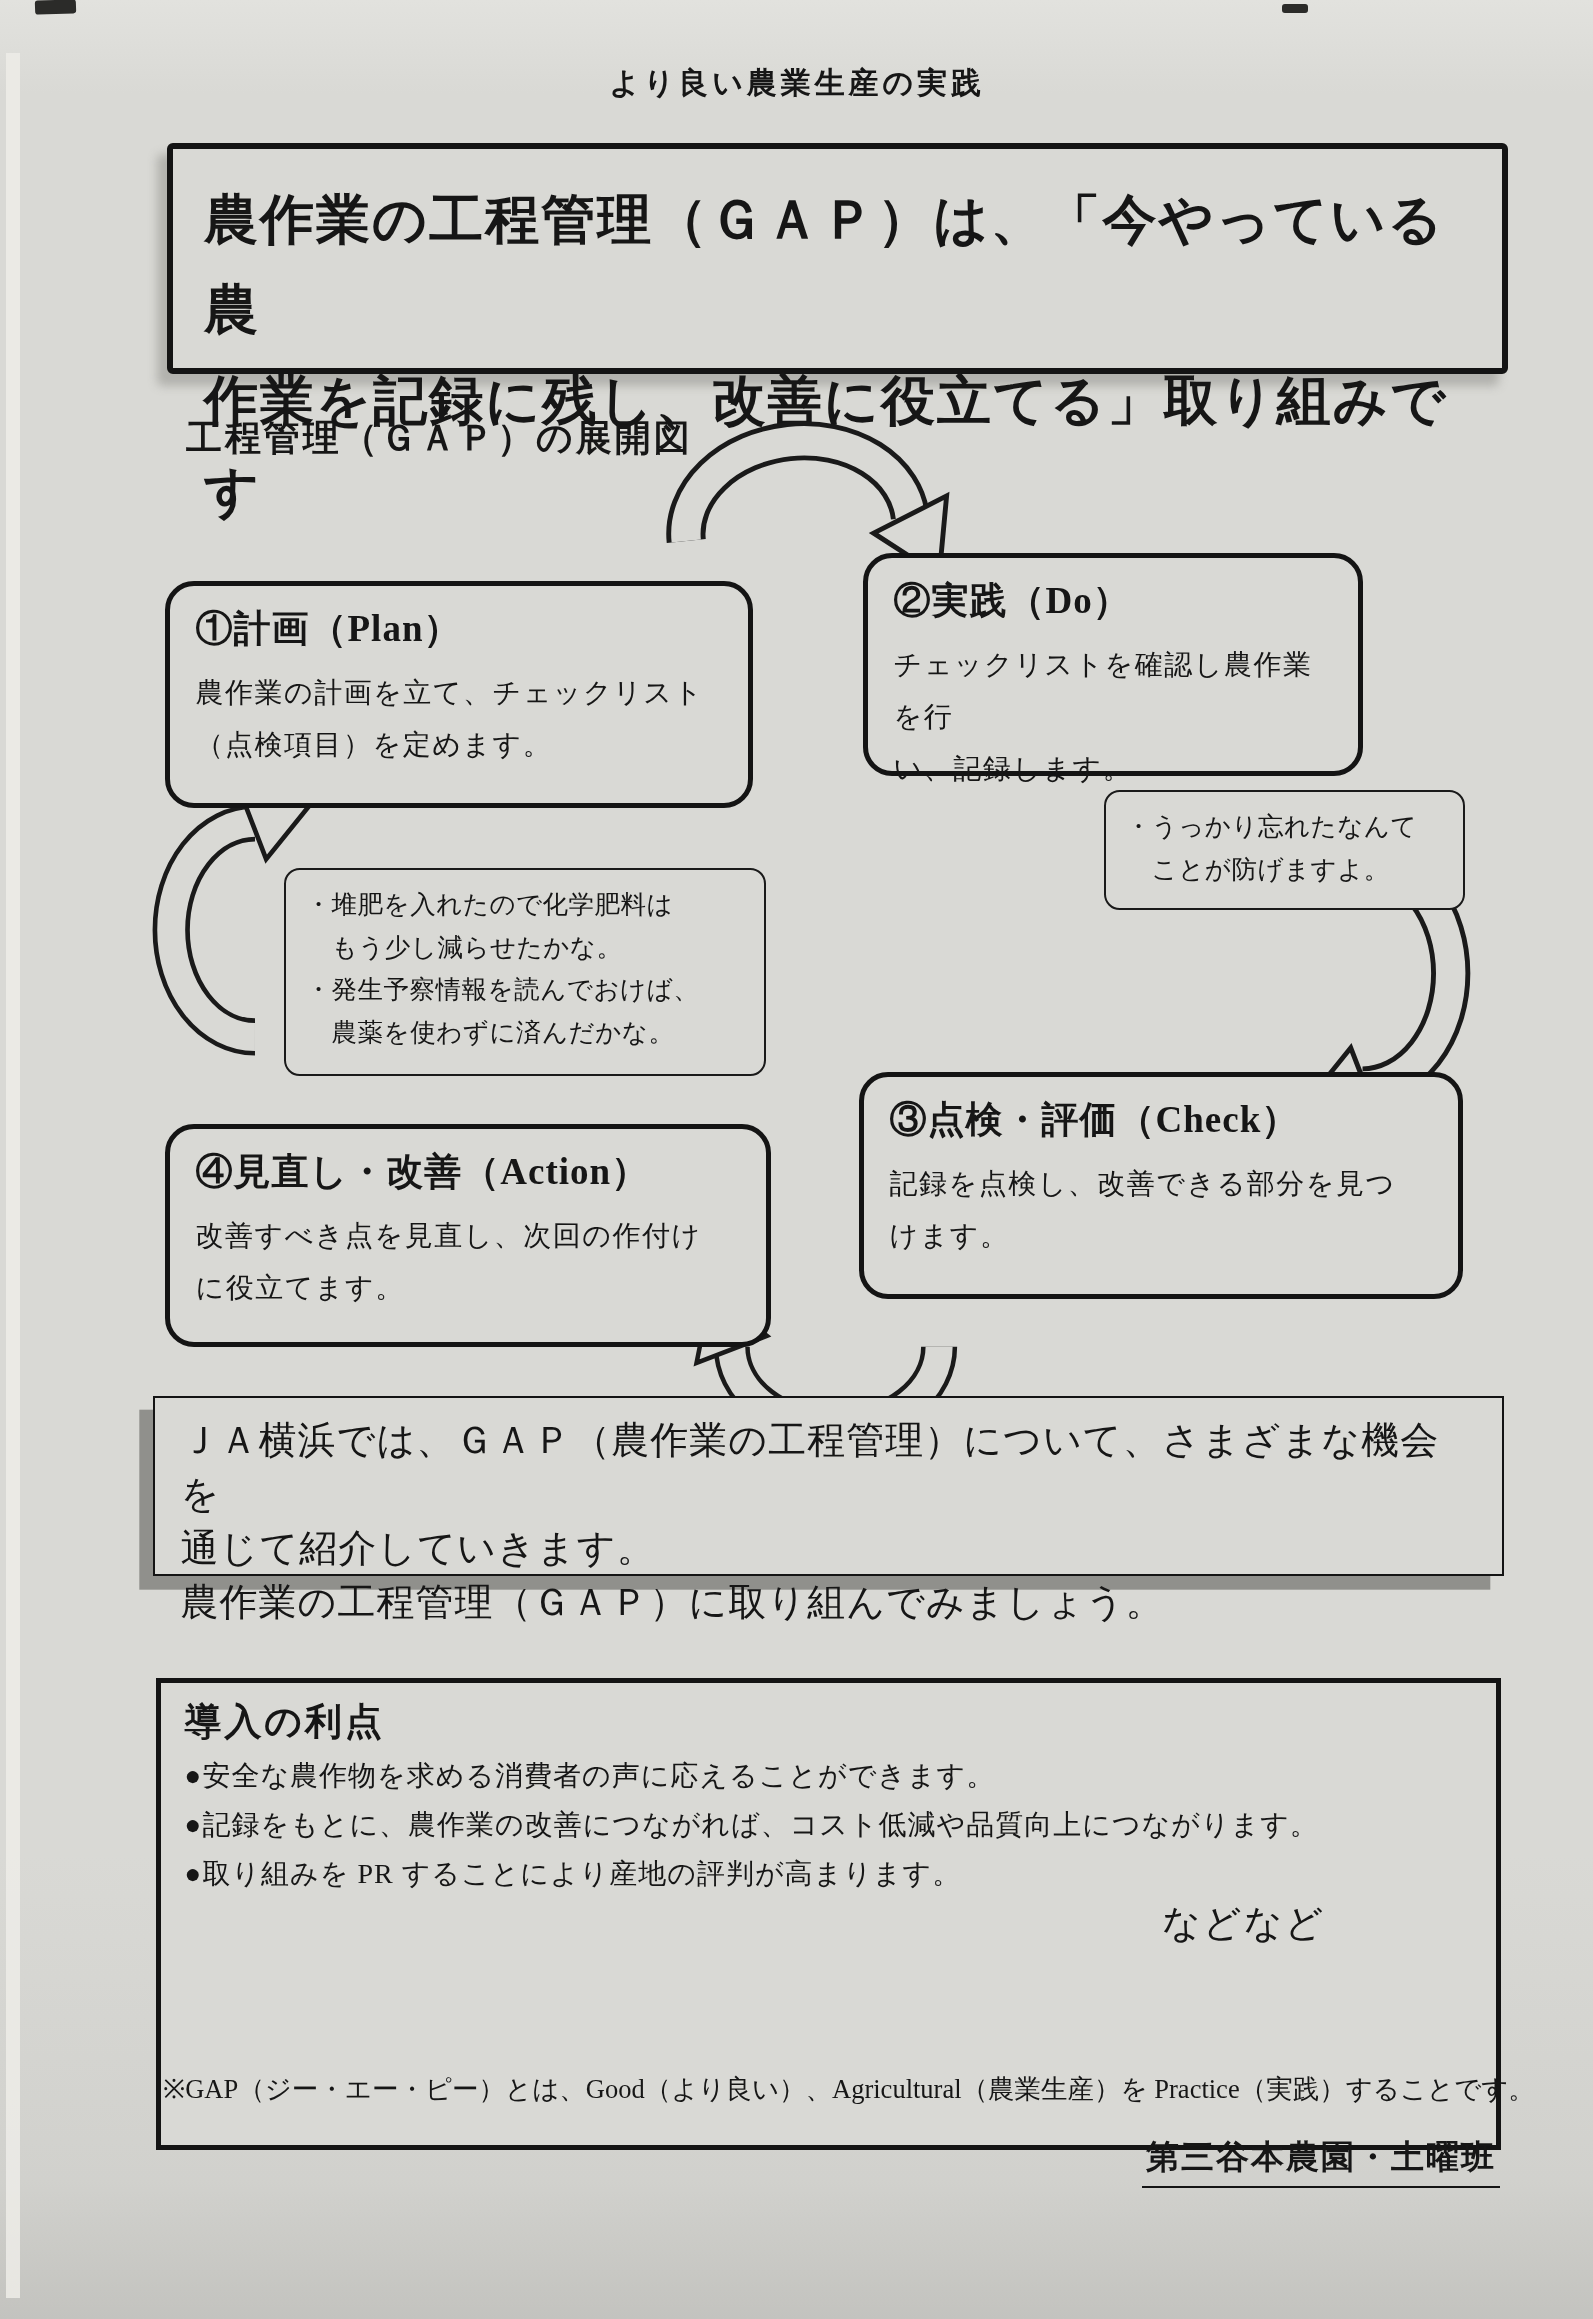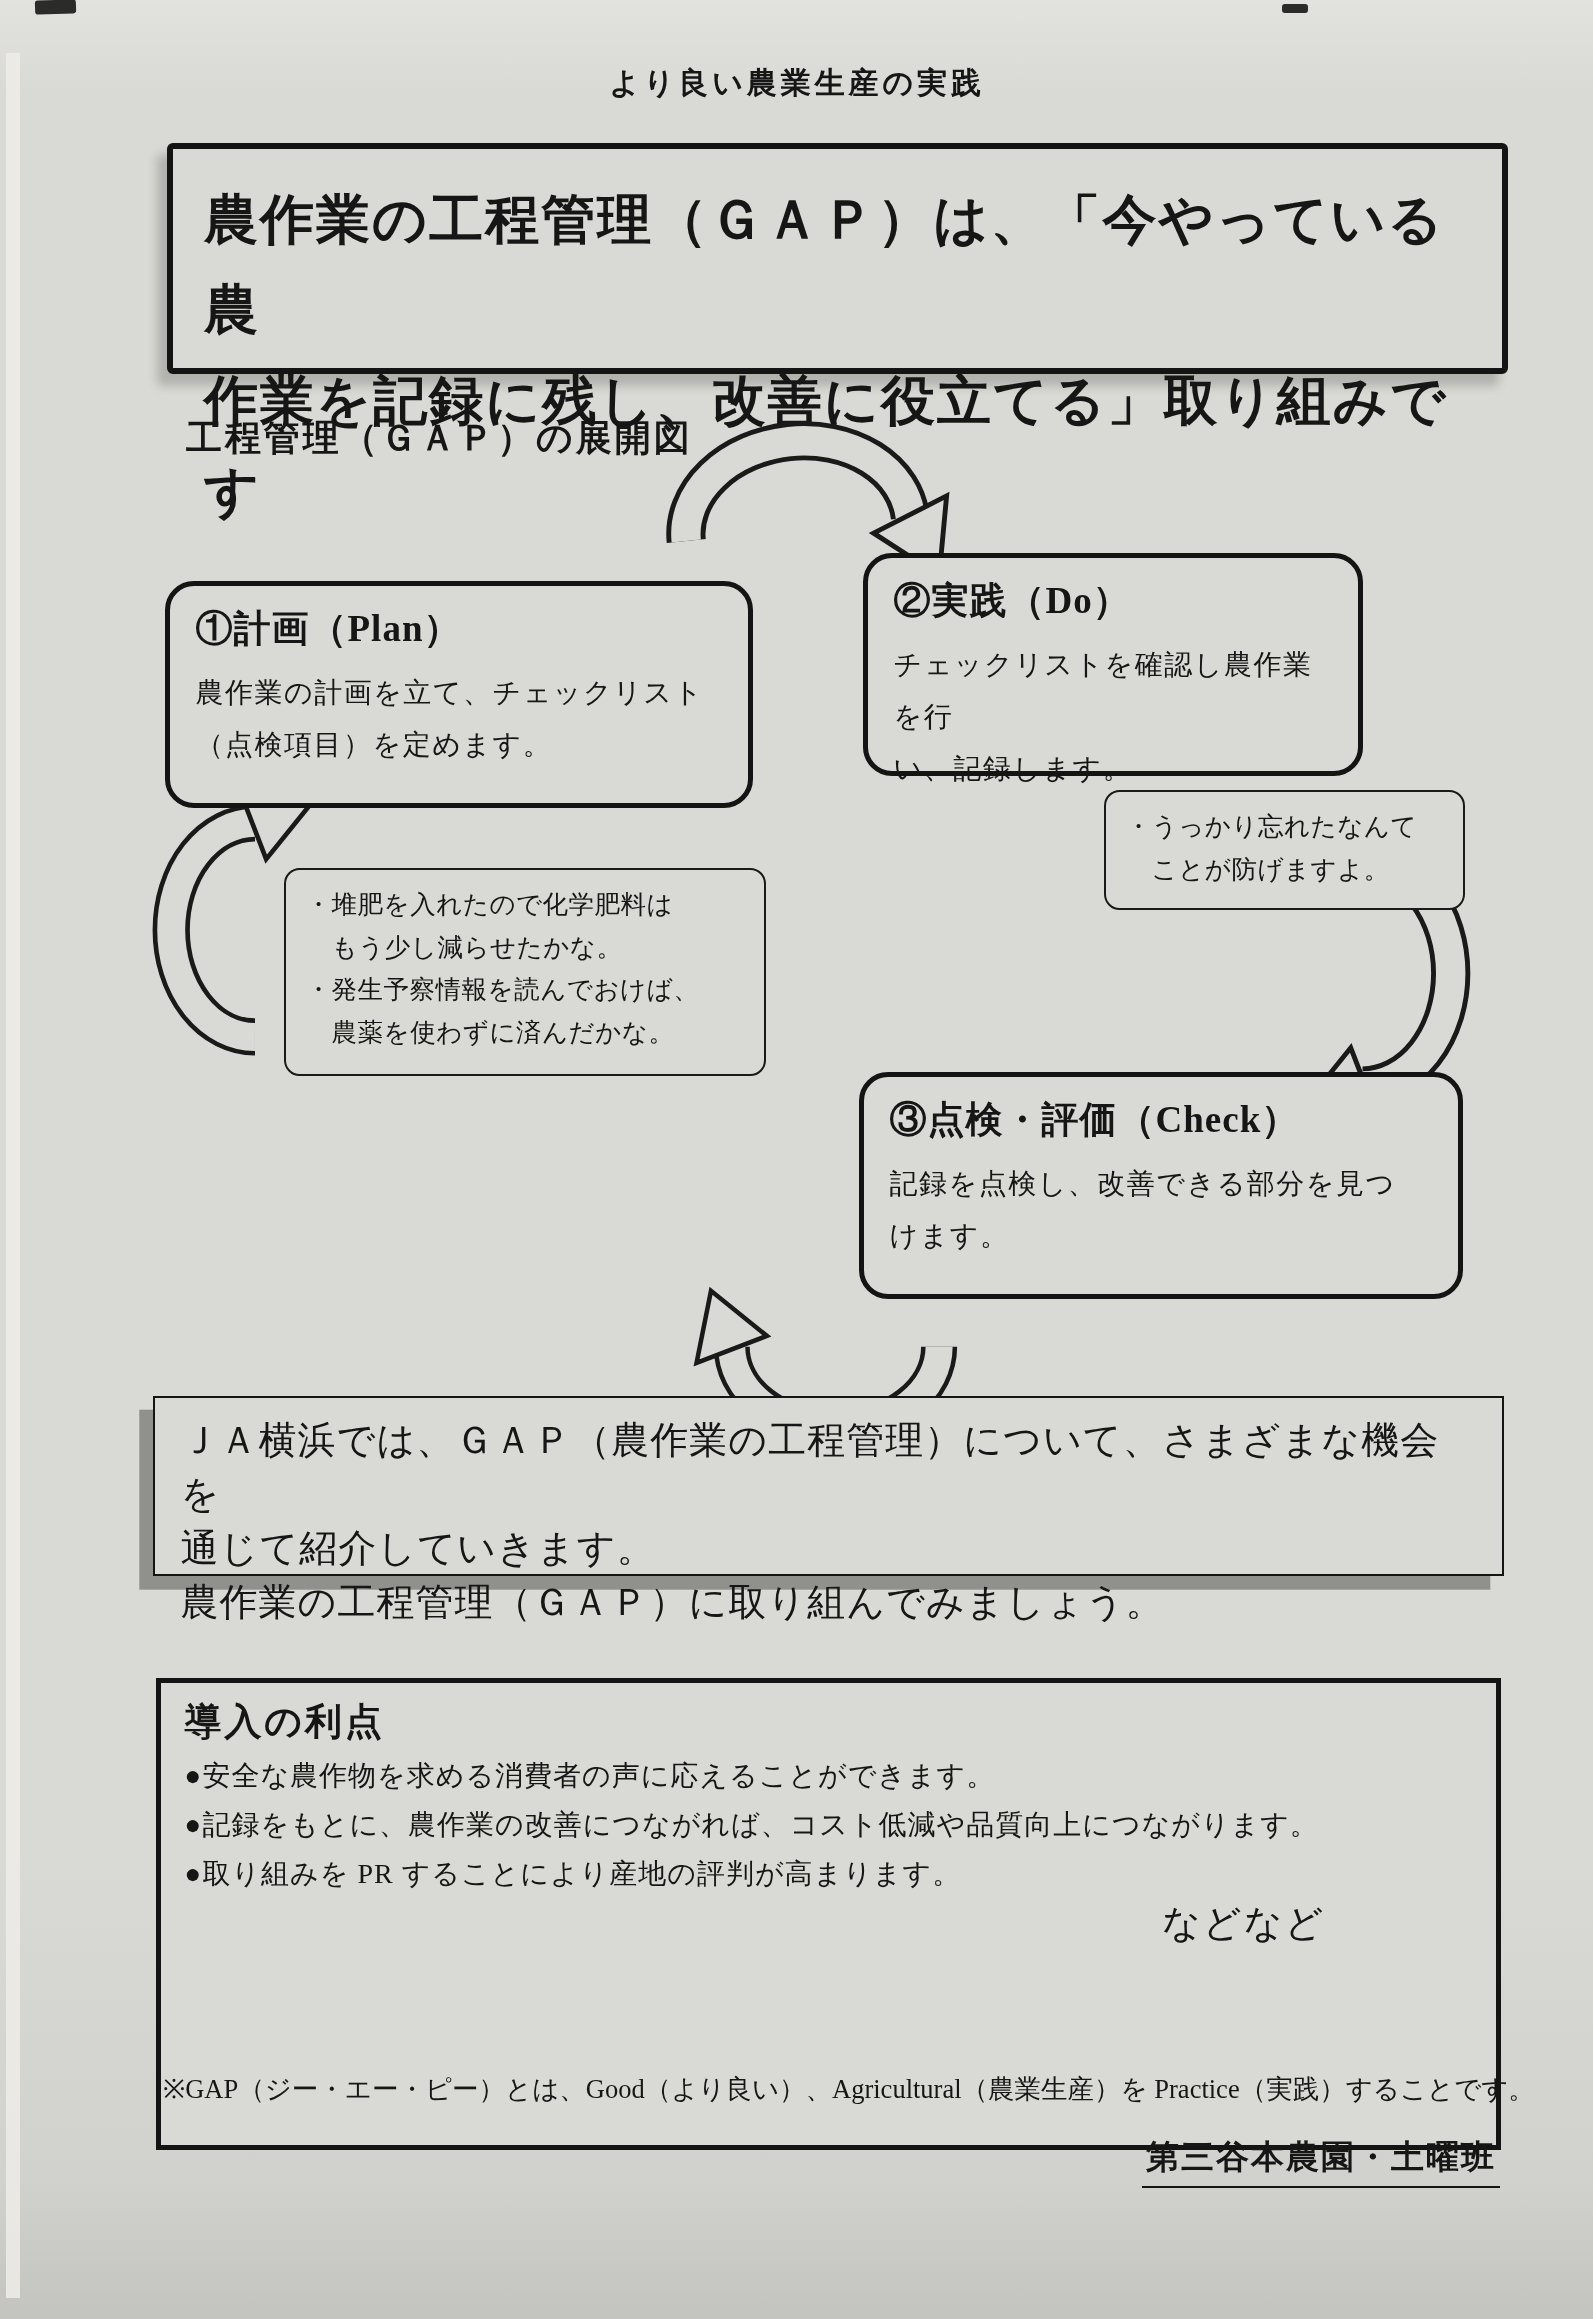--- a/index.html
+++ b/index.html
@@ -98,20 +98,25 @@
   </div>
 
   <div class="note ws" style="left:1104px;top:790px;width:361px;height:120px;">・うっかり忘れたなんて
 　ことが防げますよ。</div>
 
   <div class="note ws" style="left:284px;top:868px;width:482px;height:208px;">・堆肥を入れたので化学肥料は
 　もう少し減らせたかな。
 ・発生予察情報を読んでおけば、
 　農薬を使わずに済んだかな。</div>
 
+  <div class="pdca-box" style="left:165px;top:1090px;width:606px;height:223px;">
+    <div class="pdca-title">④見直し・改善（Action）</div>
+    <div class="pdca-body ws">改善すべき点を見直し、次回の作付け
+に役立てます。</div>
+  </div>
 
   <div class="pdca-box" style="left:859px;top:1038px;width:604px;height:227px;">
     <div class="pdca-title">③点検・評価（Check）</div>
     <div class="pdca-body ws">記録を点検し、改善できる部分を見つ
 けます。</div>
   </div>
 
   <div class="ja-box">
     <div class="ja-text ws">ＪＡ横浜では、ＧＡＰ（農作業の工程管理）について、さまざまな機会を
 通じて紹介していきます。

